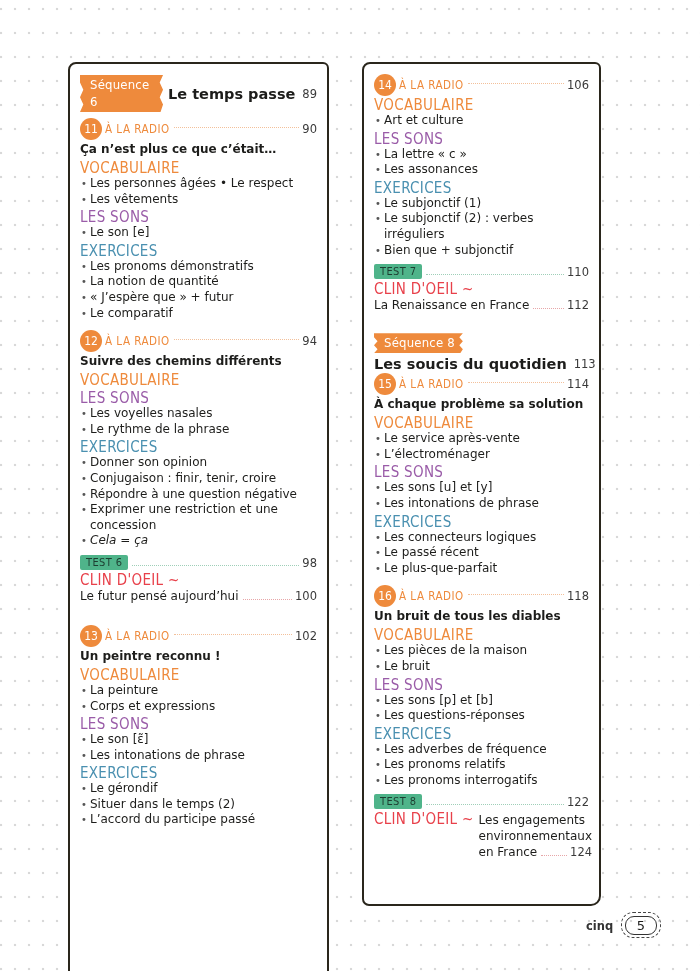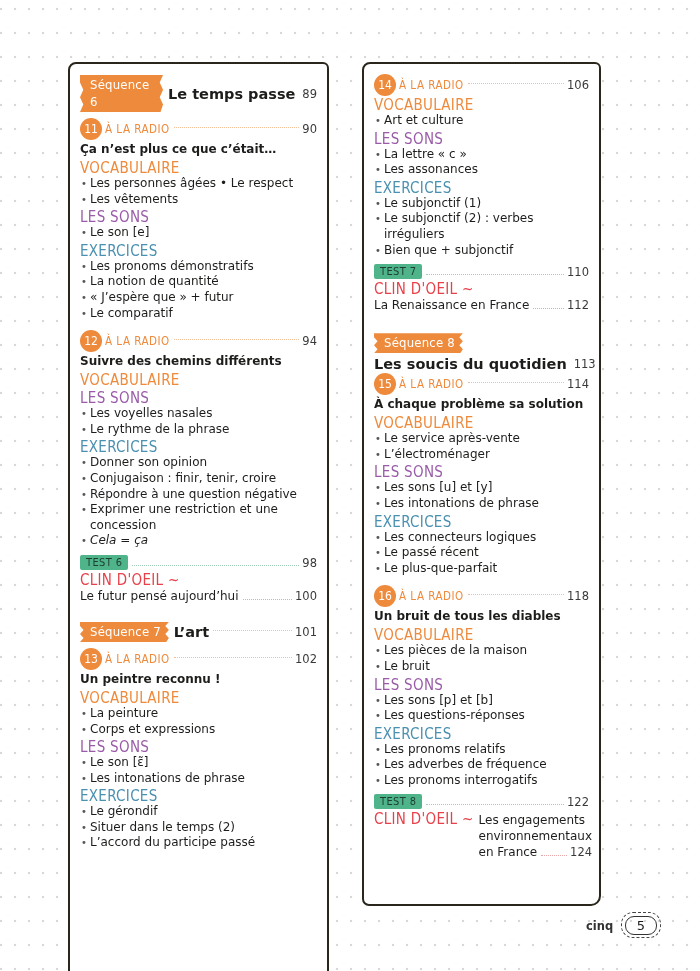--- a/index.html
+++ b/index.html
@@ -139,26 +139,20 @@
   </div>
   <div class="sec-h clin clin-h">CLIN D'OEIL ~</div>
   <div class="clin-row">
     <span>Le futur pensé aujourd’hui</span>
     <span class="dots"></span>
     <span class="pg">100</span>
   </div>
 
   <div class="gap-seq"></div>
 
-  <div class="seq-row">
-    <span class="seq-tag">Séquence 7</span>
-    <span class="seq-title">L’art</span>
-    <span class="dots orange"></span>
-    <span class="pg">101</span>
-  </div>
 
   <div class="radio-row">
     <span class="num">13</span>
     <span class="radio-label">À LA RADIO</span>
     <span class="dots orange"></span>
     <span class="pg">102</span>
   </div>
   <div class="lesson-title">Un peintre reconnu !</div>
   <div class="sec-h voc">VOCABULAIRE</div>
   <ul>
@@ -263,22 +257,22 @@
     <li>Les pièces de la maison</li>
     <li>Le bruit</li>
   </ul>
   <div class="sec-h son">LES SONS</div>
   <ul>
     <li>Les sons [p] et [b]</li>
     <li>Les questions-réponses</li>
   </ul>
   <div class="sec-h exo">EXERCICES</div>
   <ul>
+    <li>Les adverbes de fréquence</li>
     <li>Les pronoms relatifs</li>
-    <li>Les adverbes de fréquence</li>
     <li>Les pronoms interrogatifs</li>
   </ul>
 
   <div class="test-row">
     <span class="test-tag">TEST 8</span>
     <span class="dots green"></span>
     <span class="pg">122</span>
   </div>
   <div style="display:flex;margin-top:3px">
     <span class="sec-h clin" style="margin-top:0;white-space:nowrap">CLIN D'OEIL ~</span>

